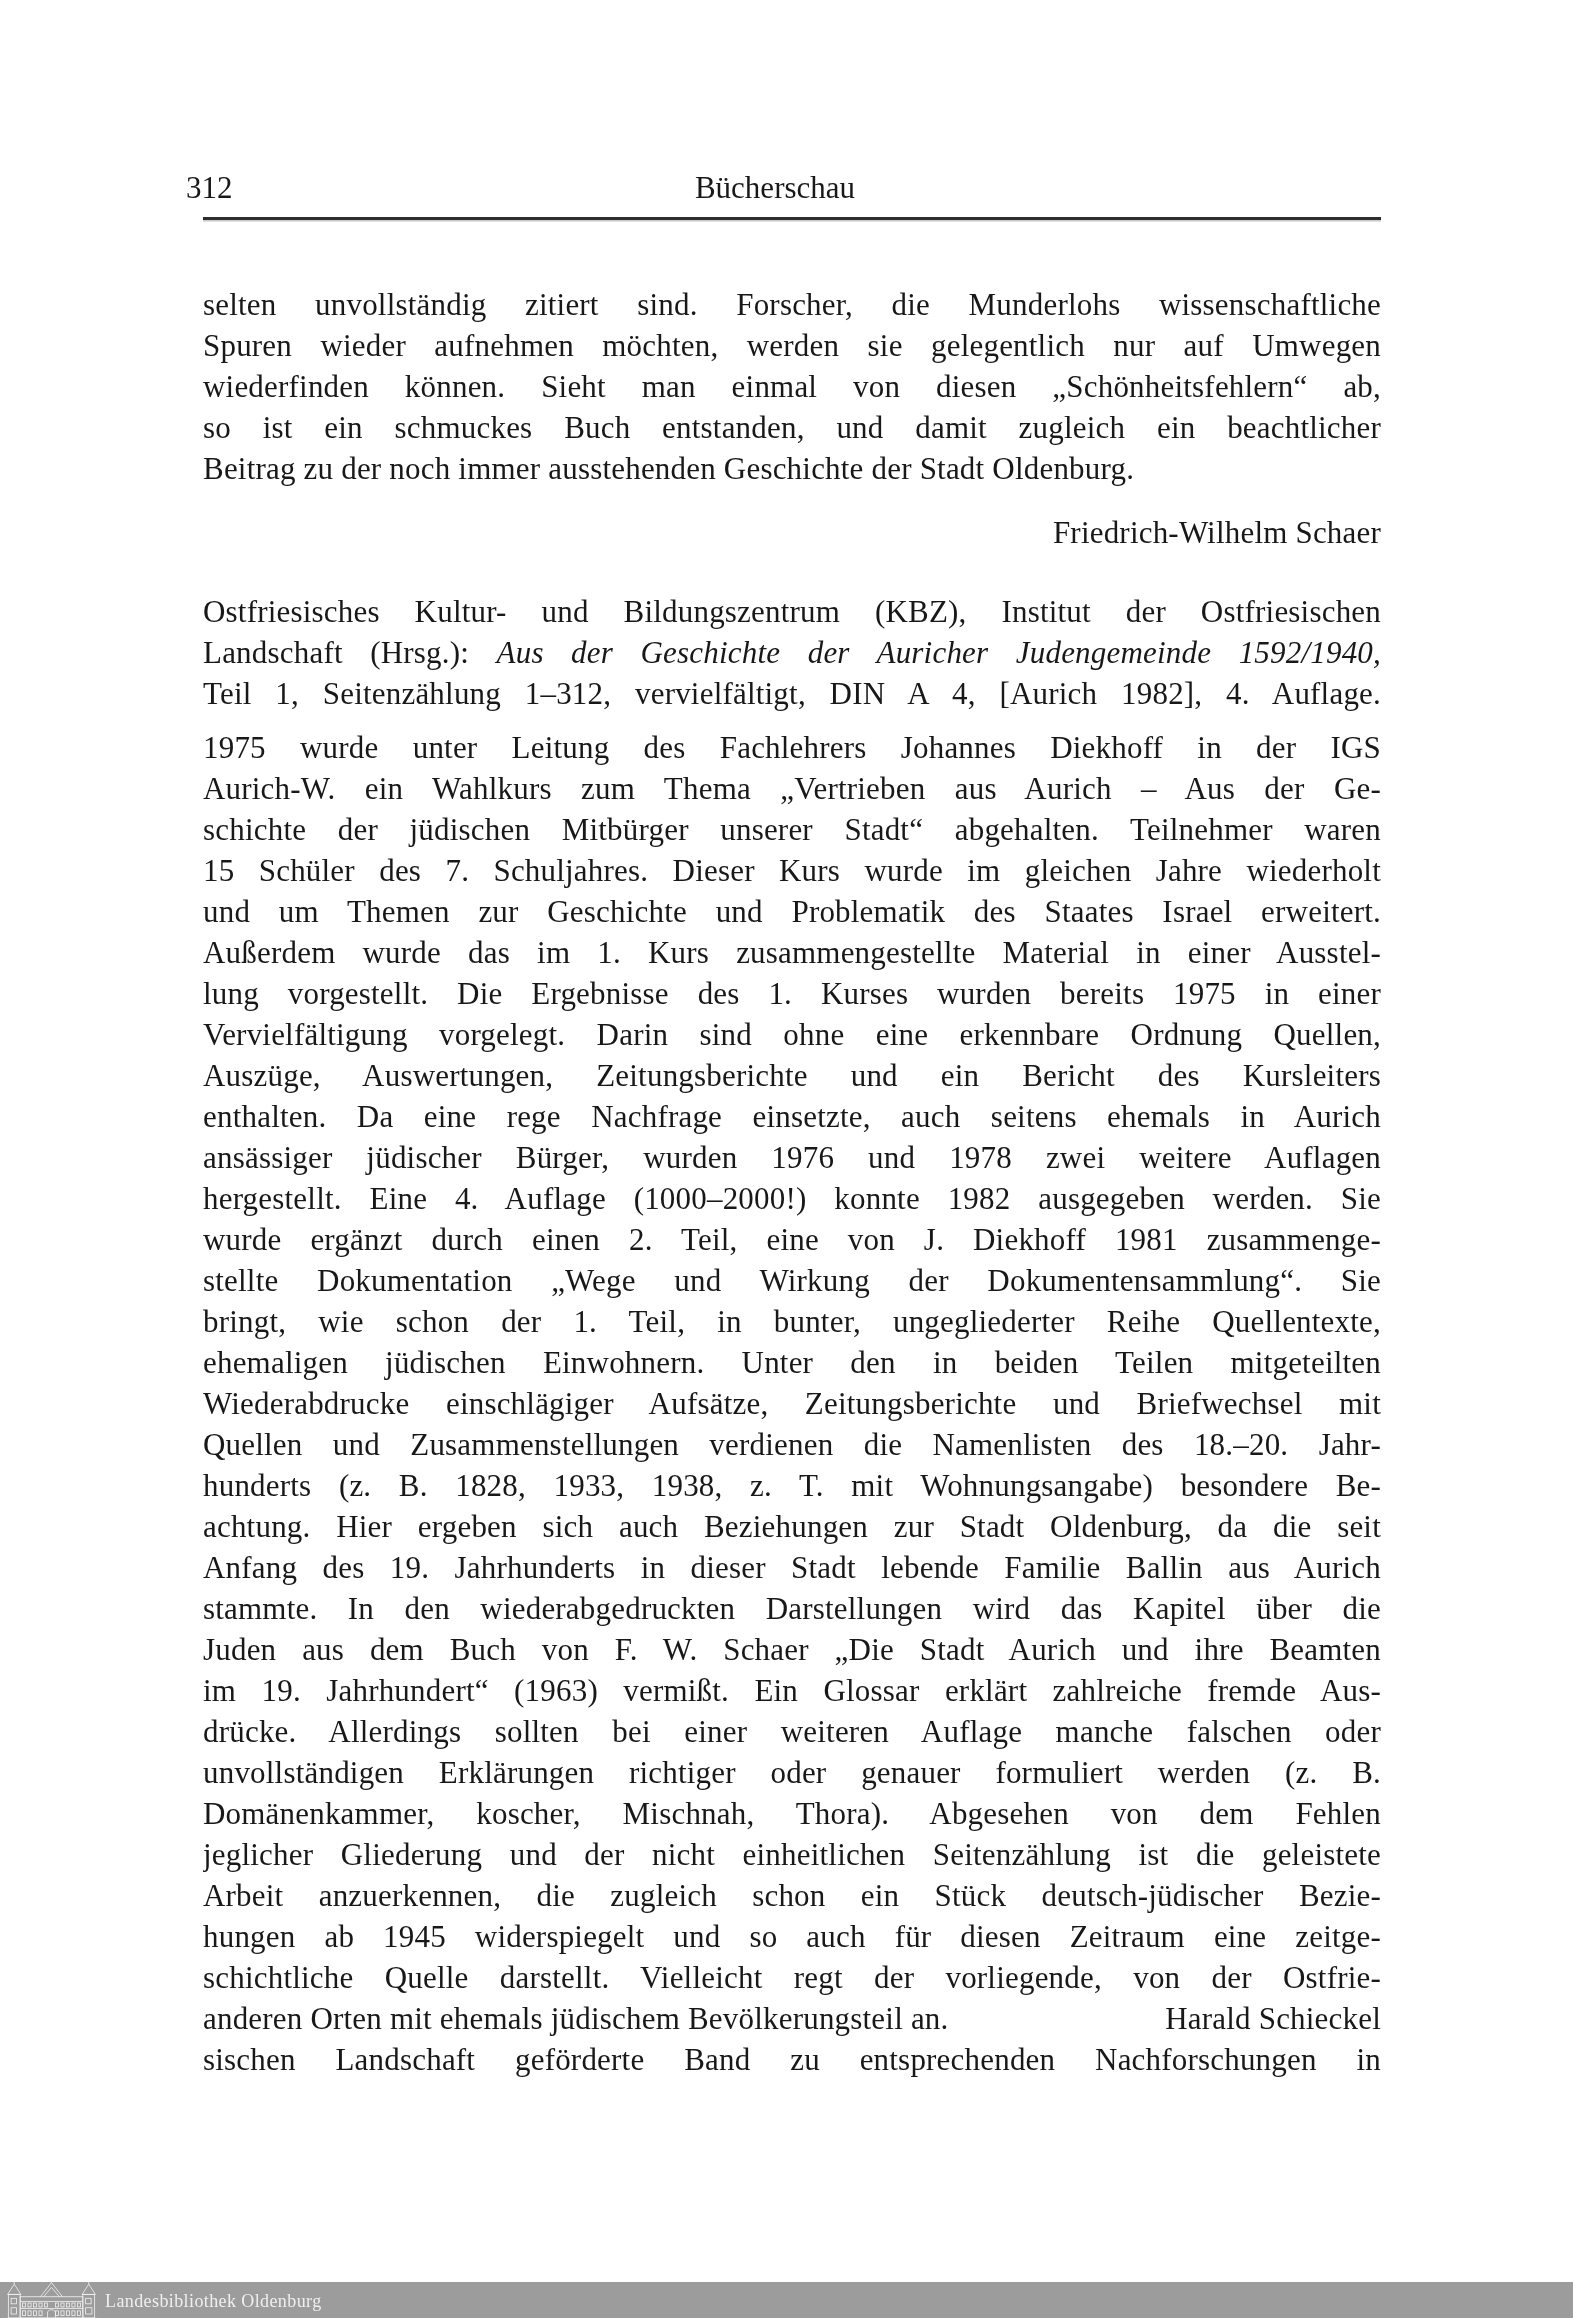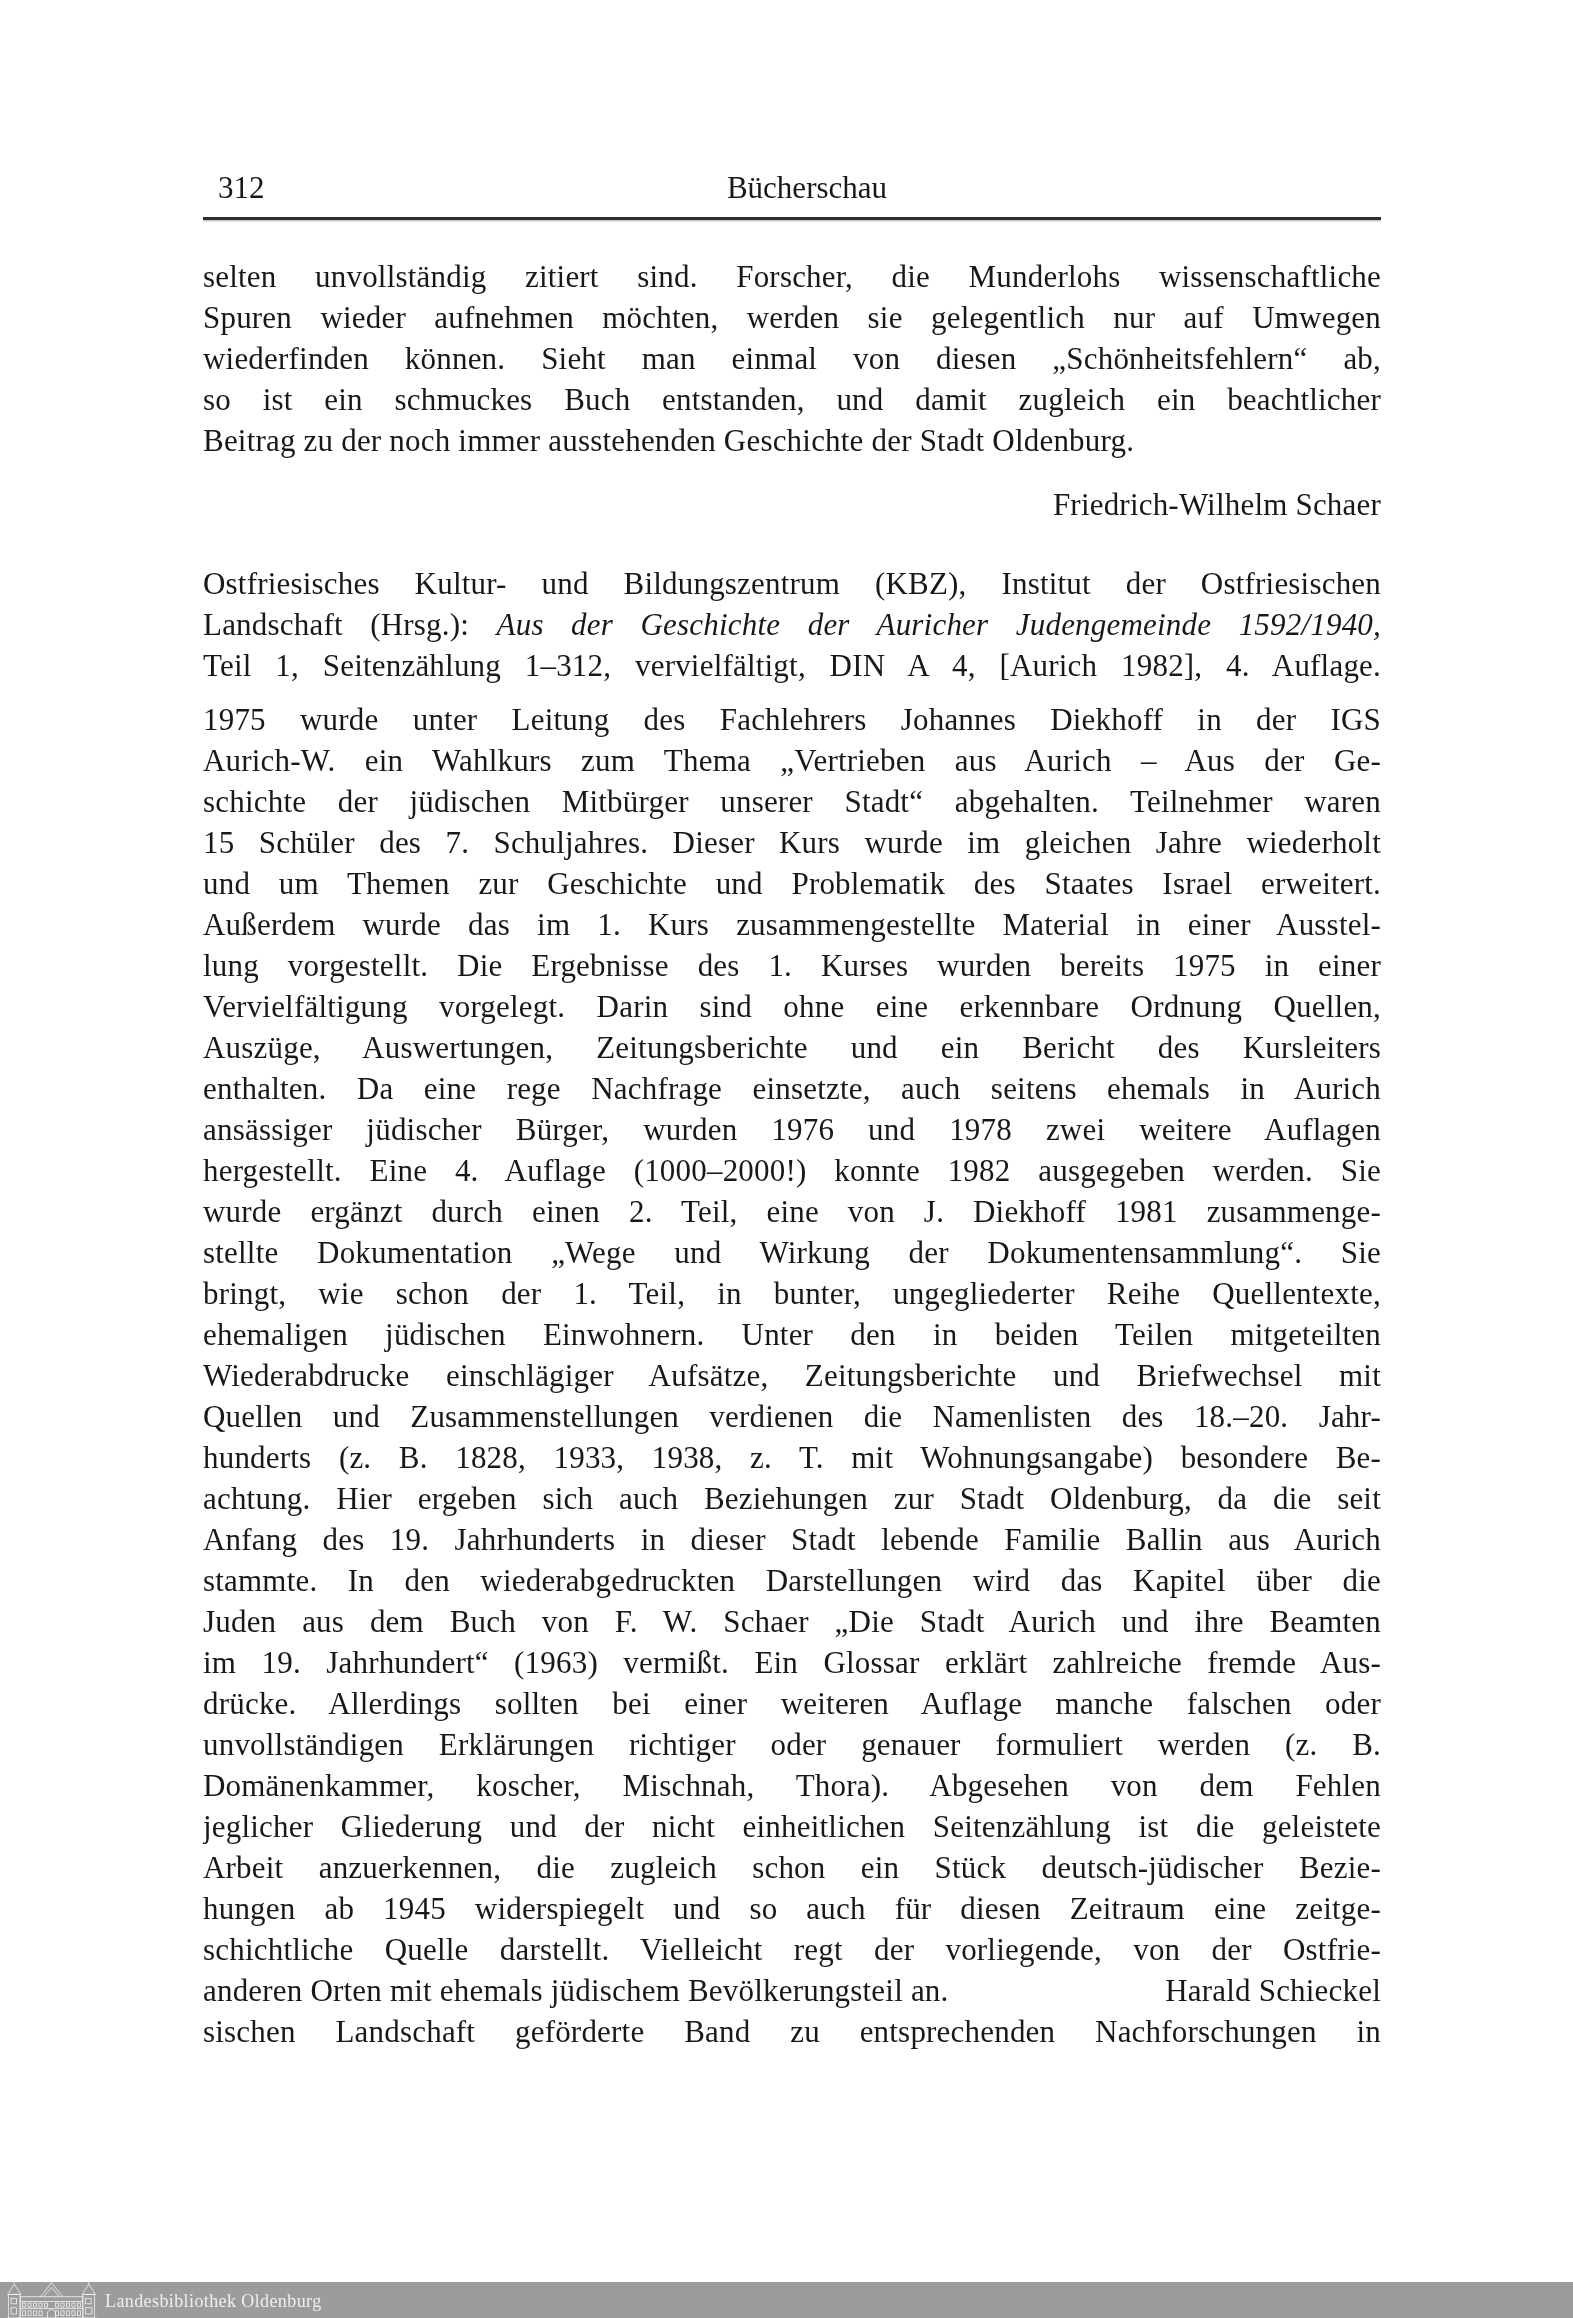--- a/index.html
+++ b/index.html
@@ -1,26 +1,26 @@
 <!DOCTYPE html>
 <html style="font-size:12.6px"><head>
 <meta charset="utf-8">
 <style>
   html,body{margin:0;padding:0;}
   body{width:1574px;height:2319px;background:#ffffff;font-family:"Liberation Serif","DejaVu Serif",serif;color:#181818;}
   .page{position:relative;width:1574px;height:2319px;background:#ffffff;overflow:hidden;}
 
   
-  .header{position:absolute;left:218px;top:167px;width:1178px;height:41px;font-size:31px;line-height:41px;}
+  .header{position:absolute;left:186px;top:167px;width:1178px;height:41px;font-size:31px;line-height:41px;}
   .pagenum{position:absolute;left:0;top:0;}
   .sectitle{position:absolute;left:0;right:0;top:0;text-align:center;}
   .rule{position:absolute;left:203px;top:217px;width:1178px;height:3.1px;background:#2e2e2e;box-shadow:0 1.6px 0 rgba(46,46,46,.25);}
 
   
-  .block{position:absolute;left:203px;width:1178px;}
+  .block{position:absolute;left:203px;width:1178px;margin-top:28px;}
   .para1{top:256px;}
   .author1{top:484px;}
   .citation{top:563px;}
   .para2{top:699px;}
 
   .tline{font-size:31px;line-height:41px;height:41px;overflow:hidden;
          text-align:justify;text-align-last:justify;letter-spacing:0.2px;}
   .tline.noj{text-align:center;text-align-last:left;}
   .tline.right{text-align:right;text-align-last:right;}
   .tline.split{display:flex;justify-content:space-between;text-align:left;text-align-last:left;}

